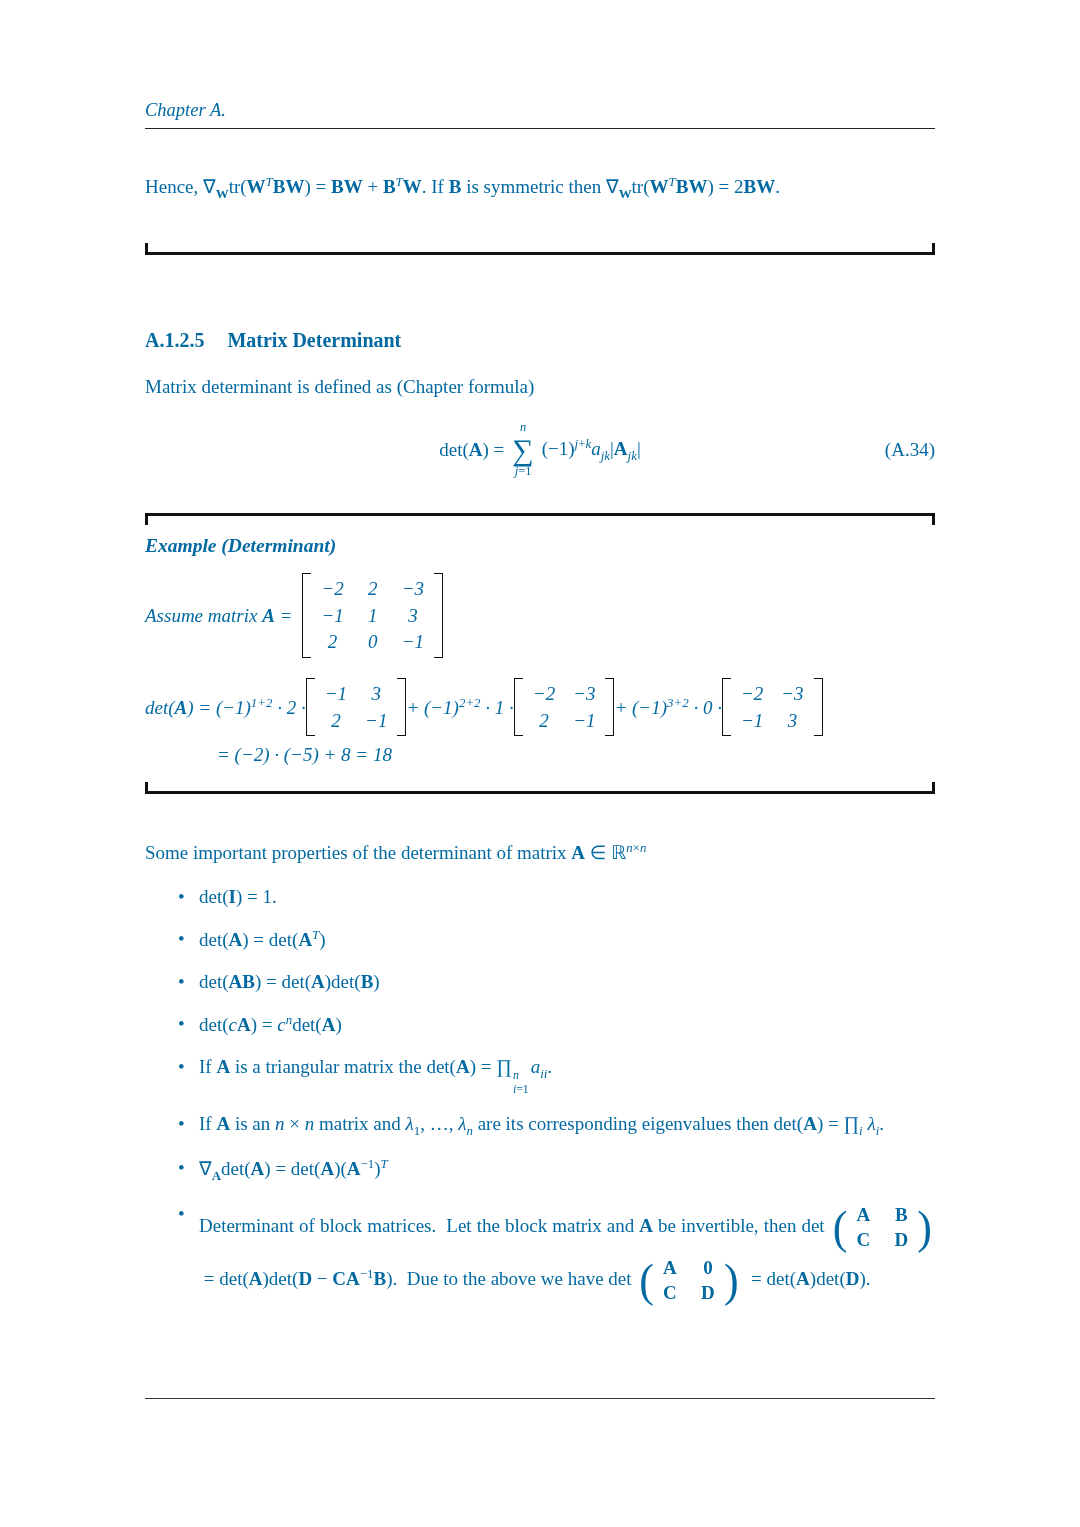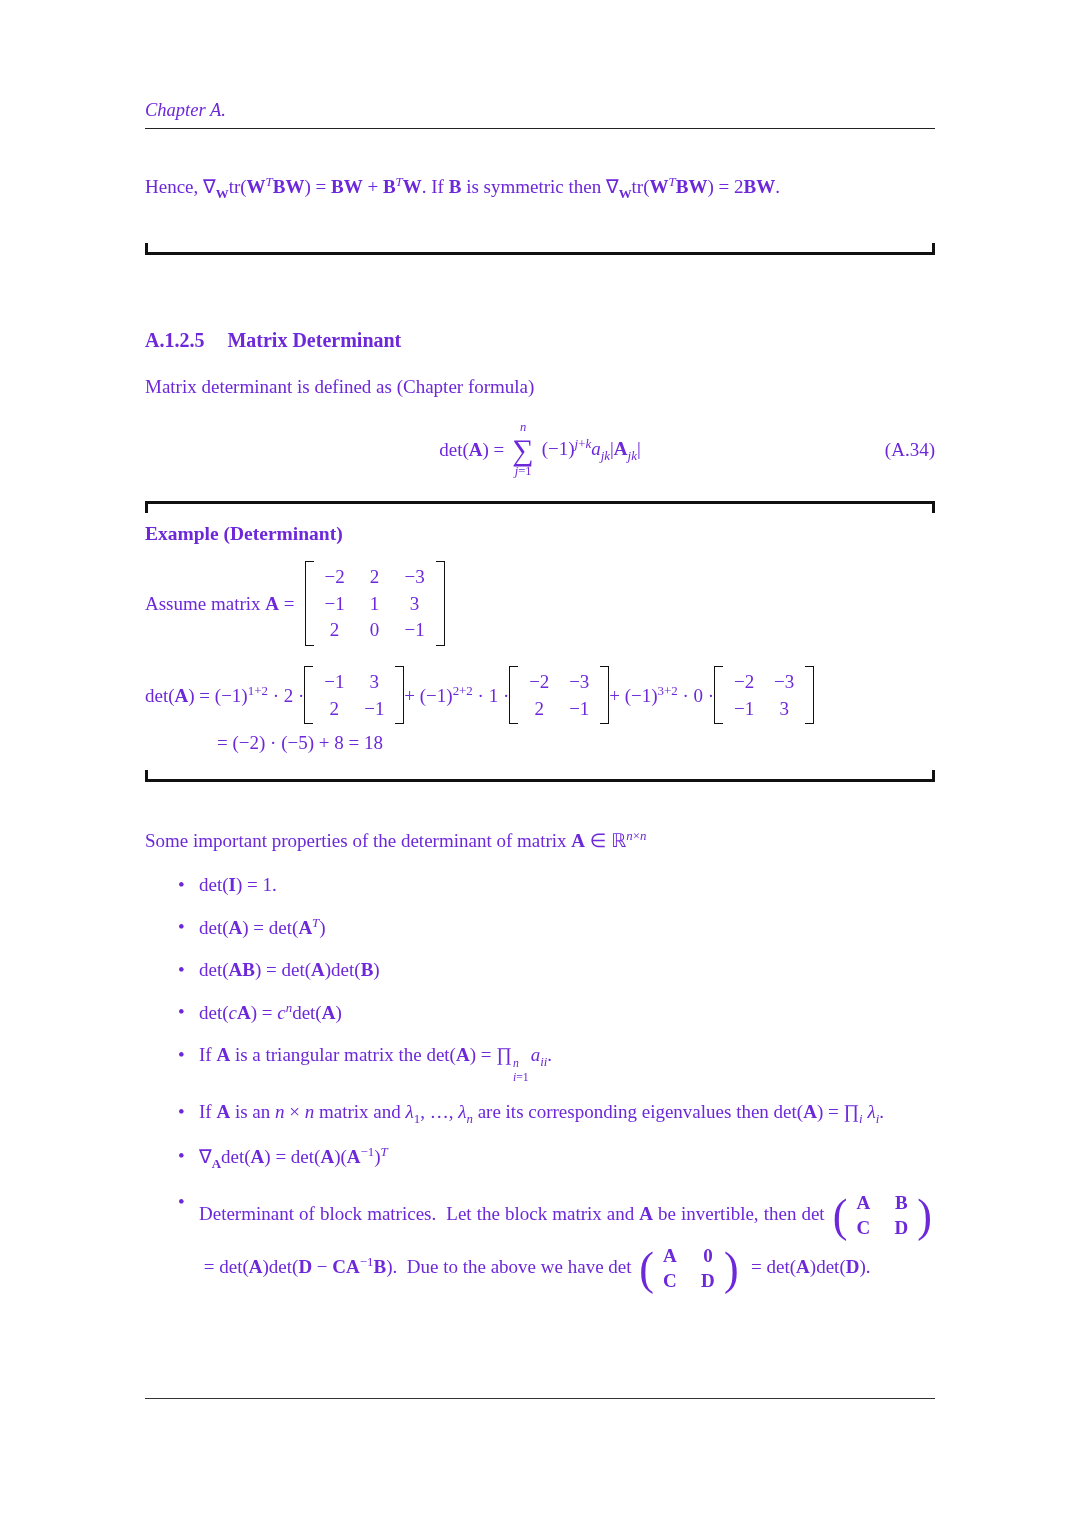--- a/index.html
+++ b/index.html
@@ -2,21 +2,21 @@
 <html><head>
 <meta charset="utf-8">
 <style>
   html,body { margin:0; padding:0; background:#ffffff; }
   .page {
     position:relative;
     width:1080px;
     height:1407px;
     margin:0 auto;
     background:#ffffff;
-    color:#6d28d9;
+    color:#0369a1;
     font-family:"Liberation Serif", serif;
     font-size:19px;
     box-sizing:border-box;
     padding:100px 145px 0 145px;
     overflow:hidden;
   }
   .justify { text-align:justify; }
   
   .hdr { display:flex; justify-content:space-between; align-items:baseline; font-size:18.5px; }
   .hdr-left { font-style:italic; }
@@ -40,21 +40,21 @@
   .lead { margin-top:24px; }
   
   .eq { position:relative; margin-top:10px; min-height:66px; display:flex; align-items:center; justify-content:center; }
   .eq-body { display:inline-flex; align-items:center; gap:4px; }
   .bigop { display:inline-flex; flex-direction:column; align-items:center; line-height:1; margin:0 4px; }
   .bigop .lim { font-size:12.5px; line-height:1.1; }
   .bigop .sigma { font-size:30px; line-height:1; }
   .eq-tag { position:absolute; right:0; top:50%; transform:translateY(-50%); }
   .where { margin-top:14px; line-height:1.4; }
   
-  .xbox { margin-top:18px; }
+  .xbox { margin-top:30px;font-style:italic; }
   .xbox-title { font-weight:bold; margin-top:10px; font-size:19.5px; }
   .assume-row { margin-top:16px; display:flex; align-items:center; gap:10px; }
   .det-row { margin-top:20px; display:flex; align-items:center; white-space:nowrap; }
   .cont-line { margin-top:16px; margin-left:72px; }
   .cont-line2 { margin-top:8px; margin-left:72px; }
   .xbox-tag { text-align:right; margin-top:12px; }
   .xbox-pad-bottom { height:16px; }
   
   .matrix { display:inline-flex; align-items:stretch; vertical-align:middle; }
   .matrix .b-l { width:8px; border:1.7px solid #111; border-right:none; }

